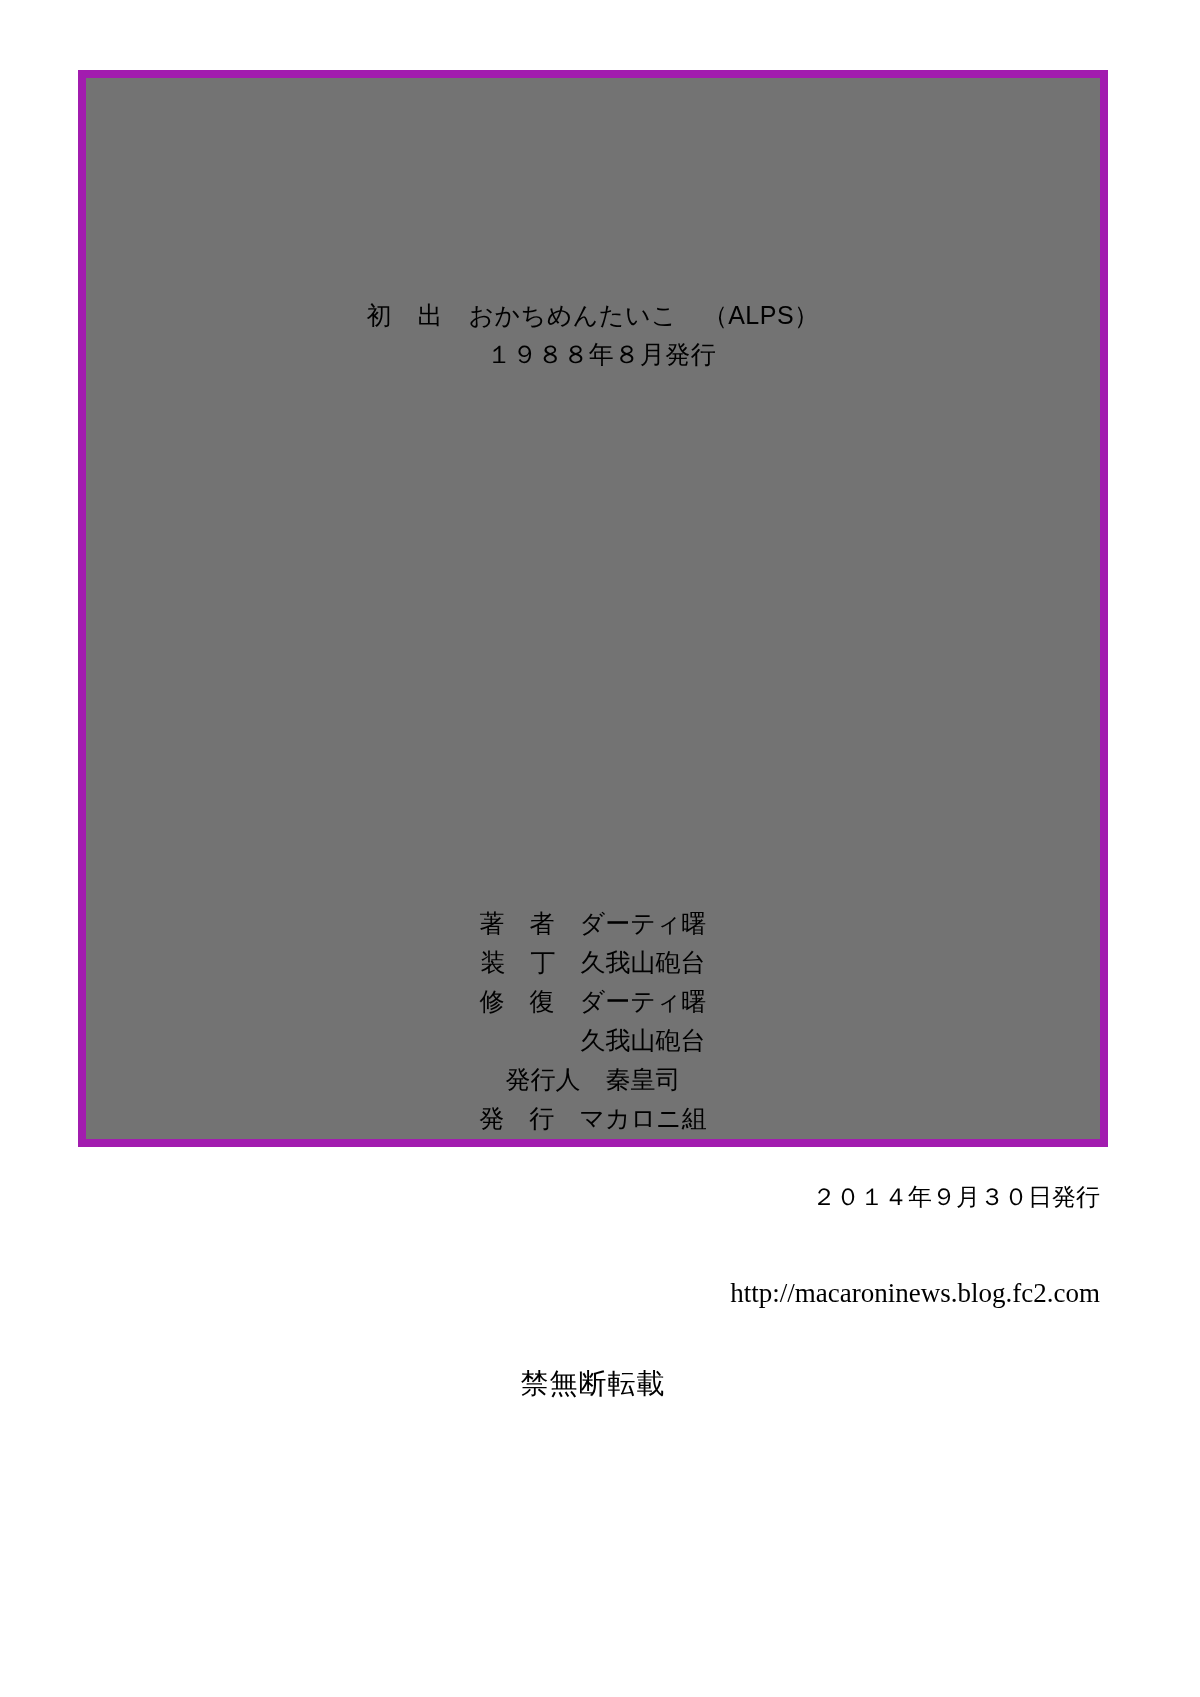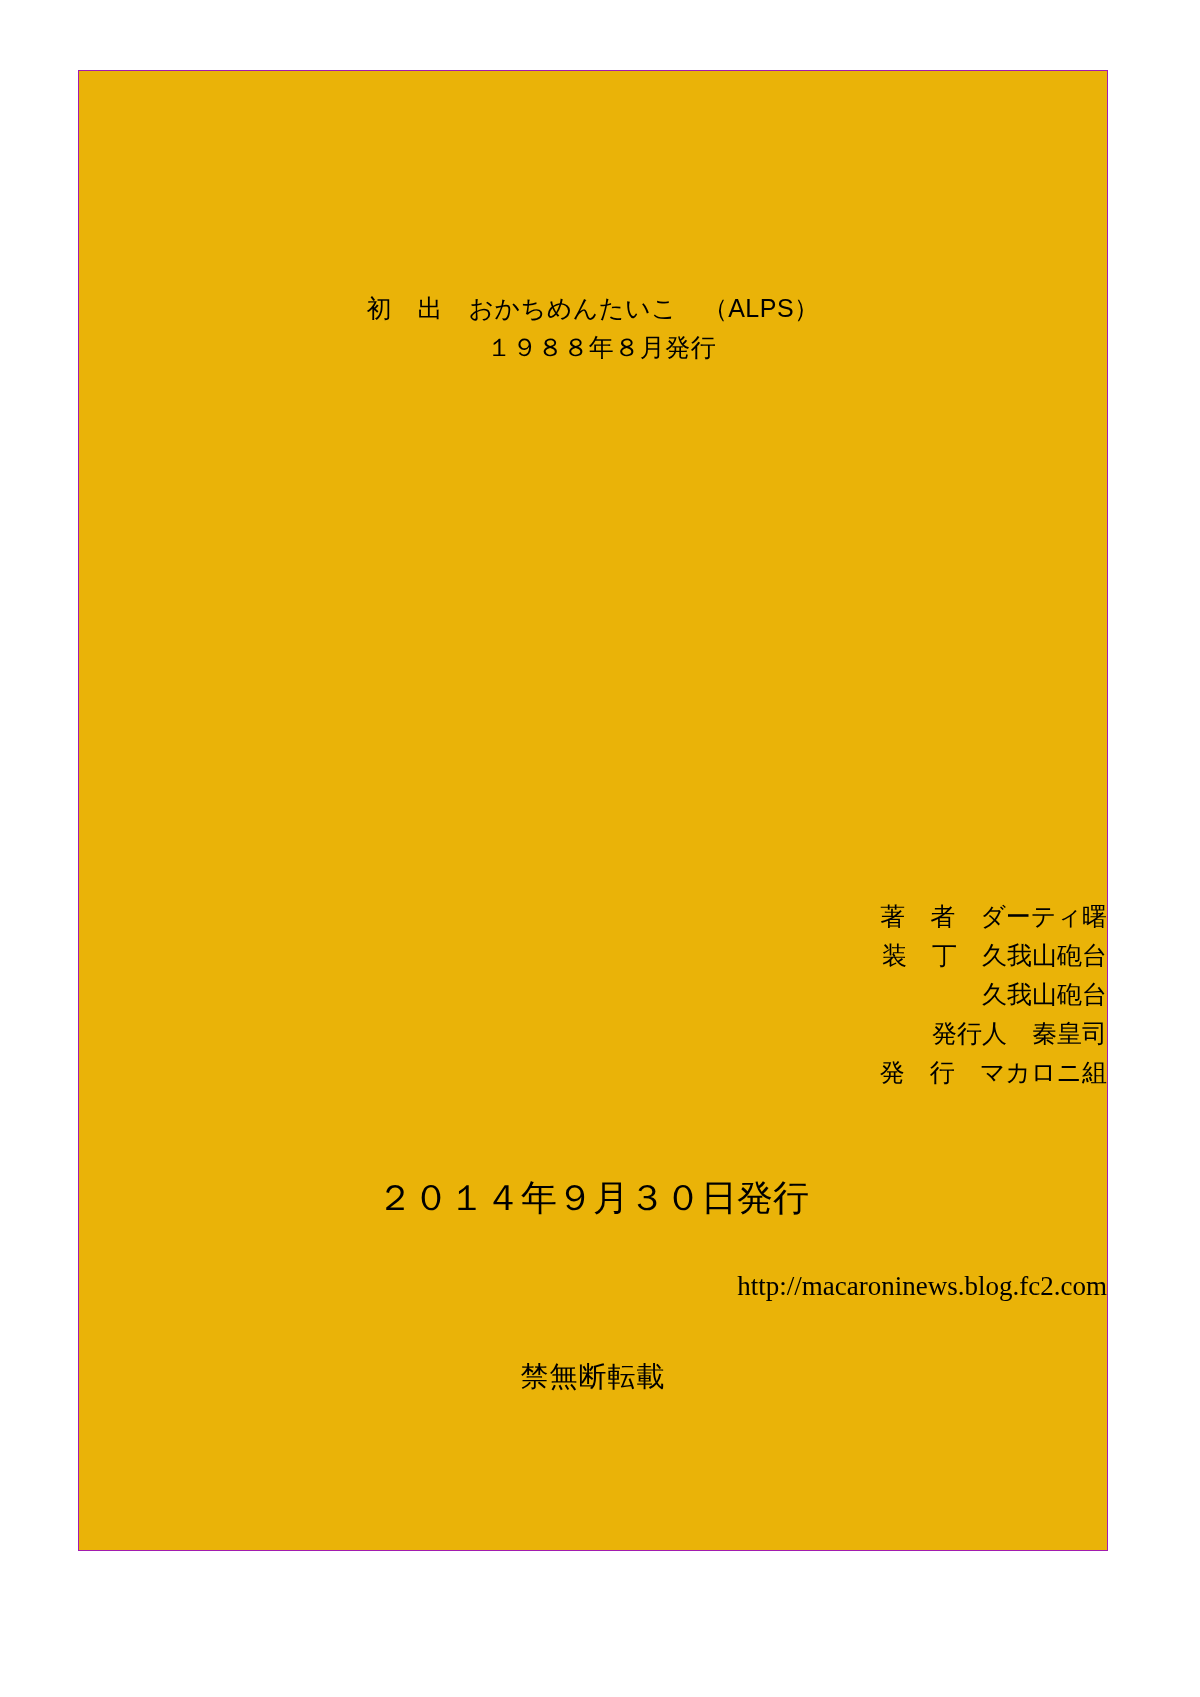--- a/index.html
+++ b/index.html
@@ -12,24 +12,24 @@
     height: 1697px;
     font-family: "Liberation Sans", sans-serif;
     color: #000000;
     position: relative;
   }
   .page {
     position: absolute;
     left: 78px;
     top: 70px;
     width: 1030px;
-    height: 1481px;
-    border: 1px solid #a21caf;
+    height: 1077px;
+    border: 8px solid #a21caf;
     box-sizing: border-box;
-    background: #eab308;
+    background: #737373;
   }
   .colophon-top {
     position: absolute;
     left: 0;
     right: 0;
     top: 218px;
     text-align: center;
     font-size: 25px;
     line-height: 1.55;
     letter-spacing: 0.5px;
@@ -46,29 +46,28 @@
     left: 0;
     right: 0;
     top: 826px;
     text-align: center;
     font-size: 25px;
     line-height: 1.56;
   }
   .credit-row {
     white-space: pre;
     display: block;
-    text-align: right;
   }
   .pubdate {
     position: absolute;
     left: 0;
     right: 0;
     top: 1103px;
-    text-align: center;
-    font-size: 36px;
+    text-align: right;
+    font-size: 24px;
     white-space: pre;
   }
   .url {
     position: absolute;
     left: 0;
     right: 0;
     top: 1200px;
     text-align: right;
     font-size: 27px;
     font-family: "Liberation Serif", serif;
@@ -90,20 +89,21 @@
 <div class="page">
 
   <div class="colophon-top">
     <div class="line1">初　出　おかちめんたいこ　（ALPS）</div>
     <div class="line2">１９８８年８月発行</div>
   </div>
 
   <div class="credits">
     <span class="credit-row">著　者　ダーティ曙</span>
     <span class="credit-row">装　丁　久我山砲台</span>
+    <span class="credit-row">修　復　ダーティ曙</span>
     <span class="credit-row">　　　　久我山砲台</span>
     <span class="credit-row">発行人　秦皇司</span>
     <span class="credit-row">発　行　マカロニ組</span>
   </div>
 
   <div class="pubdate">２０１４年９月３０日発行</div>
 
   <div class="url">http://macaroninews.blog.fc2.com</div>
 
   <div class="notice">禁無断転載</div>

